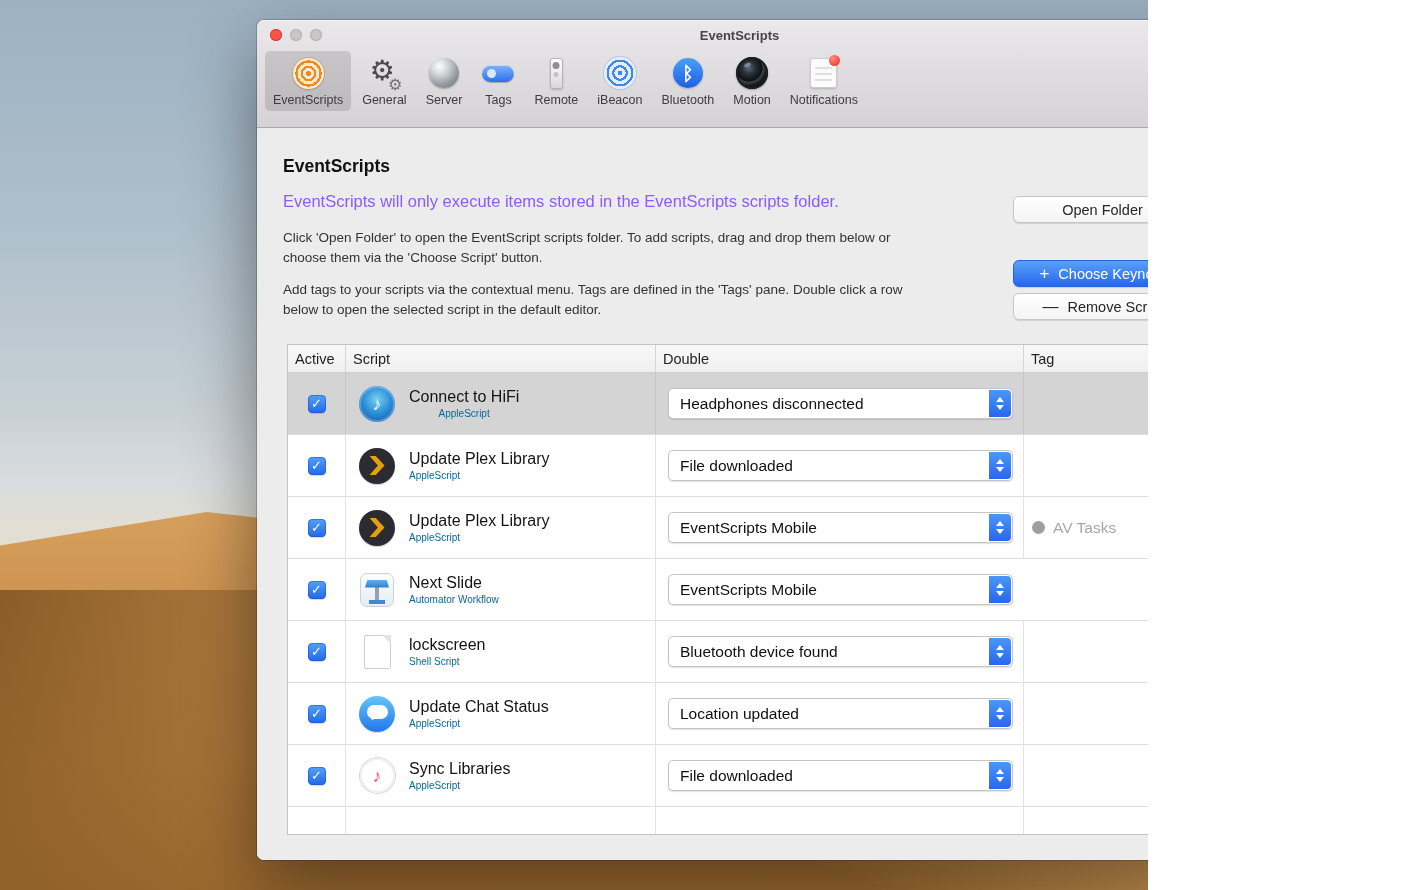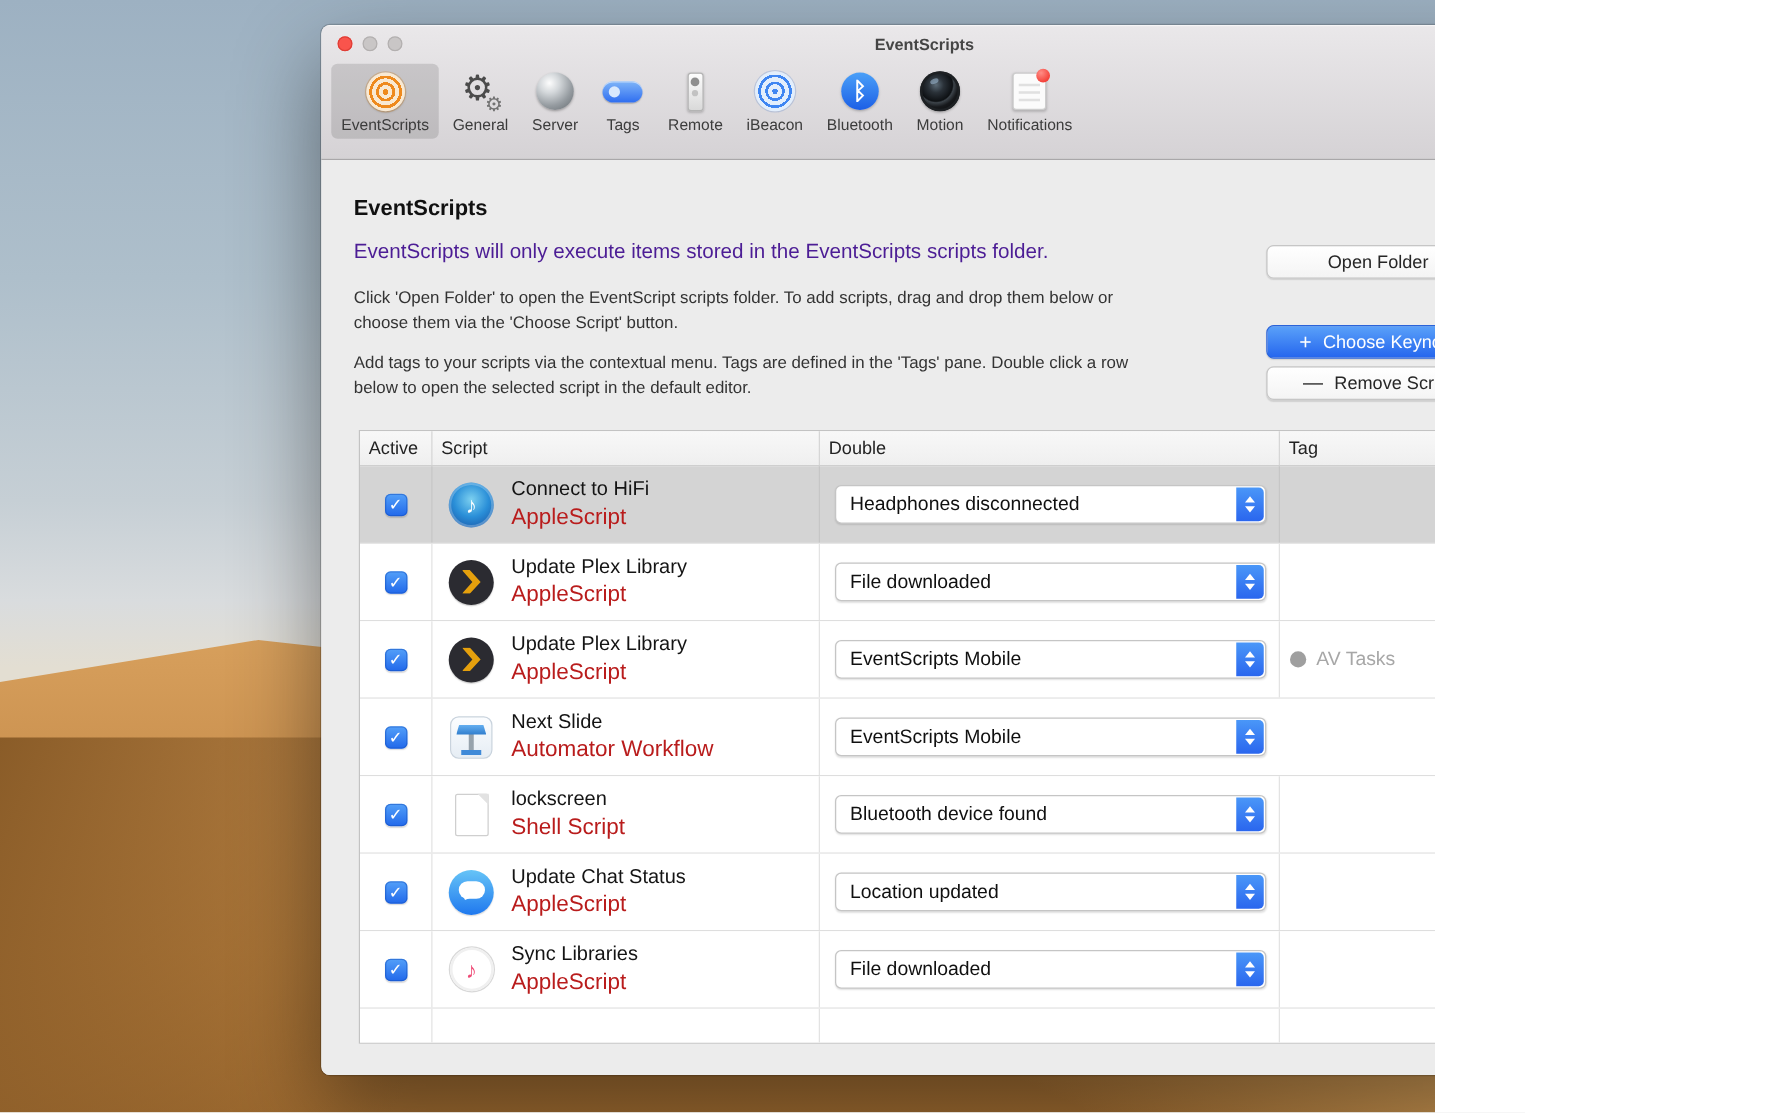--- a/index.html
+++ b/index.html
@@ -80,21 +80,21 @@
   .icon-notifications .glyph{width:27px;height:30px;border-radius:3px;background:#fbfbfb;border:1px solid #cdcdcd;
     box-shadow:0 1px 2px rgba(0,0,0,.18);}
   .icon-notifications .glyph::before{content:"";position:absolute;right:-4px;top:-4px;width:11px;height:11px;border-radius:50%;
     background:radial-gradient(circle at 35% 30%,#ff8d86,#f4433b 70%);}
   .icon-notifications .glyph::after{content:"";position:absolute;left:4px;top:8px;width:17px;height:2px;background:#e0e0e0;
     box-shadow:0 6px 0 #e0e0e0,0 12px 0 #e0e0e0;}
 
   
   .content{position:absolute;left:0;top:108px;right:0;bottom:0;background:#ececec;}
   .heading{position:absolute;left:26px;top:28px;font-size:17.5px;font-weight:700;color:#111;}
-  .intro{position:absolute;left:26px;top:64px;font-size:16.5px;color:#4c1d95;white-space:nowrap;}
+  .intro{position:absolute;left:26px;top:64px;font-size:16.5px;color:#8b5cf6;white-space:nowrap;}
   .para{position:absolute;left:26px;width:625px;font-size:13.5px;line-height:20px;color:#333;}
   .para1{top:100px;}
   .para2{top:152px;}
 
   .btn{position:absolute;left:756px;width:179px;height:27px;border-radius:6px;
     display:flex;align-items:center;justify-content:center;font-size:14.5px;color:#262626;
     background:linear-gradient(#ffffff,#f4f4f4);border:1px solid #c6c6c6;box-shadow:0 1px 1px rgba(0,0,0,.12);}
   .btn-open{top:68px;}
   .btn-choose{top:132px;background:linear-gradient(#5aa1f9,#2566ee);border:1px solid #2a63d9;color:#fff;}
   .btn-remove{top:165px;}
@@ -102,38 +102,38 @@
   .btn-choose .prefix{font-size:17px;font-weight:400;}
 
   
   .table{position:absolute;left:30px;top:216px;width:905px;height:491px;background:#fff;
     border:1px solid #c3c3c3;display:flex;flex-direction:column;}
   .thead{flex:0 0 28px;display:grid;grid-template-columns:58px 310px 368px 1fr;
     background:linear-gradient(#f8f8f8,#efefef);border-bottom:1px solid #cfcfcf;}
   .th{display:flex;align-items:center;padding-left:7px;font-size:14.5px;color:#232323;border-right:1px solid #d6d6d6;}
   .th:last-child{border-right:none;}
   .trow{flex:0 0 62px;display:grid;grid-template-columns:58px 310px 368px 1fr;border-bottom:1px solid #dedede;background:#fff;}
-  .trow.selected{background:#d4d4d4;}
+  .trow.selected{background:#d4d4d4;text-align:center;}
   .trow.partial{flex:1 1 auto;border-bottom:none;min-height:0;}
   .cell{display:flex;align-items:center;border-right:1px solid #e3e3e3;min-width:0;}
   .cell:last-child{border-right:none;}
   .trow.selected .cell{border-right-color:#c6c6c6;}
 
   .c-active{justify-content:center;}
   .checkbox{width:18px;height:18px;border-radius:4.5px;background:linear-gradient(#53a0f9,#2168ea);
     box-shadow:inset 0 0 0 1px rgba(20,80,190,.5),0 1px 1px rgba(0,0,0,.15);
     display:flex;align-items:center;justify-content:center;}
   .checkbox.checked::after{content:"✓";color:#fff;font-size:13px;font-weight:700;line-height:1;}
 
   .c-script{padding-left:12px;gap:13px;}
   .row-icon{position:relative;flex:0 0 38px;width:38px;height:38px;display:flex;align-items:center;justify-content:center;}
   .row-icon .glyph{position:relative;display:flex;align-items:center;justify-content:center;}
   .script-text{display:flex;flex-direction:column;min-width:0;}
   .script-name{font-size:16px;color:#141414;white-space:nowrap;}
-  .script-type{font-size:18px;color:#b91c1c;margin-top:2px;white-space:nowrap;}
+  .script-type{font-size:10px;color:#0369a1;margin-top:2px;white-space:nowrap;}
 
   
   .icon-hifi .glyph{width:36px;height:36px;border-radius:50%;
     background:radial-gradient(circle at 50% 38%,#7cd0f0 0%,#2a8fd8 48%,#14499c 100%);
     box-shadow:inset 0 0 0 2px rgba(255,255,255,.25);}
   .icon-hifi .glyph::before{content:"♪";color:#fff;font-size:18px;line-height:1;}
   .icon-plex .glyph{width:36px;height:36px;border-radius:50%;background:#2b2b31;box-shadow:0 1px 1px rgba(0,0,0,.2);}
   .icon-plex .glyph::before{content:"";width:15px;height:19px;background:#e5a00d;
     clip-path:polygon(0 0,42% 0,100% 50%,42% 100%,0 100%,56% 50%);}
   .icon-keynote .glyph{width:34px;height:34px;border-radius:7px;border:1px solid #c9d3dd;

